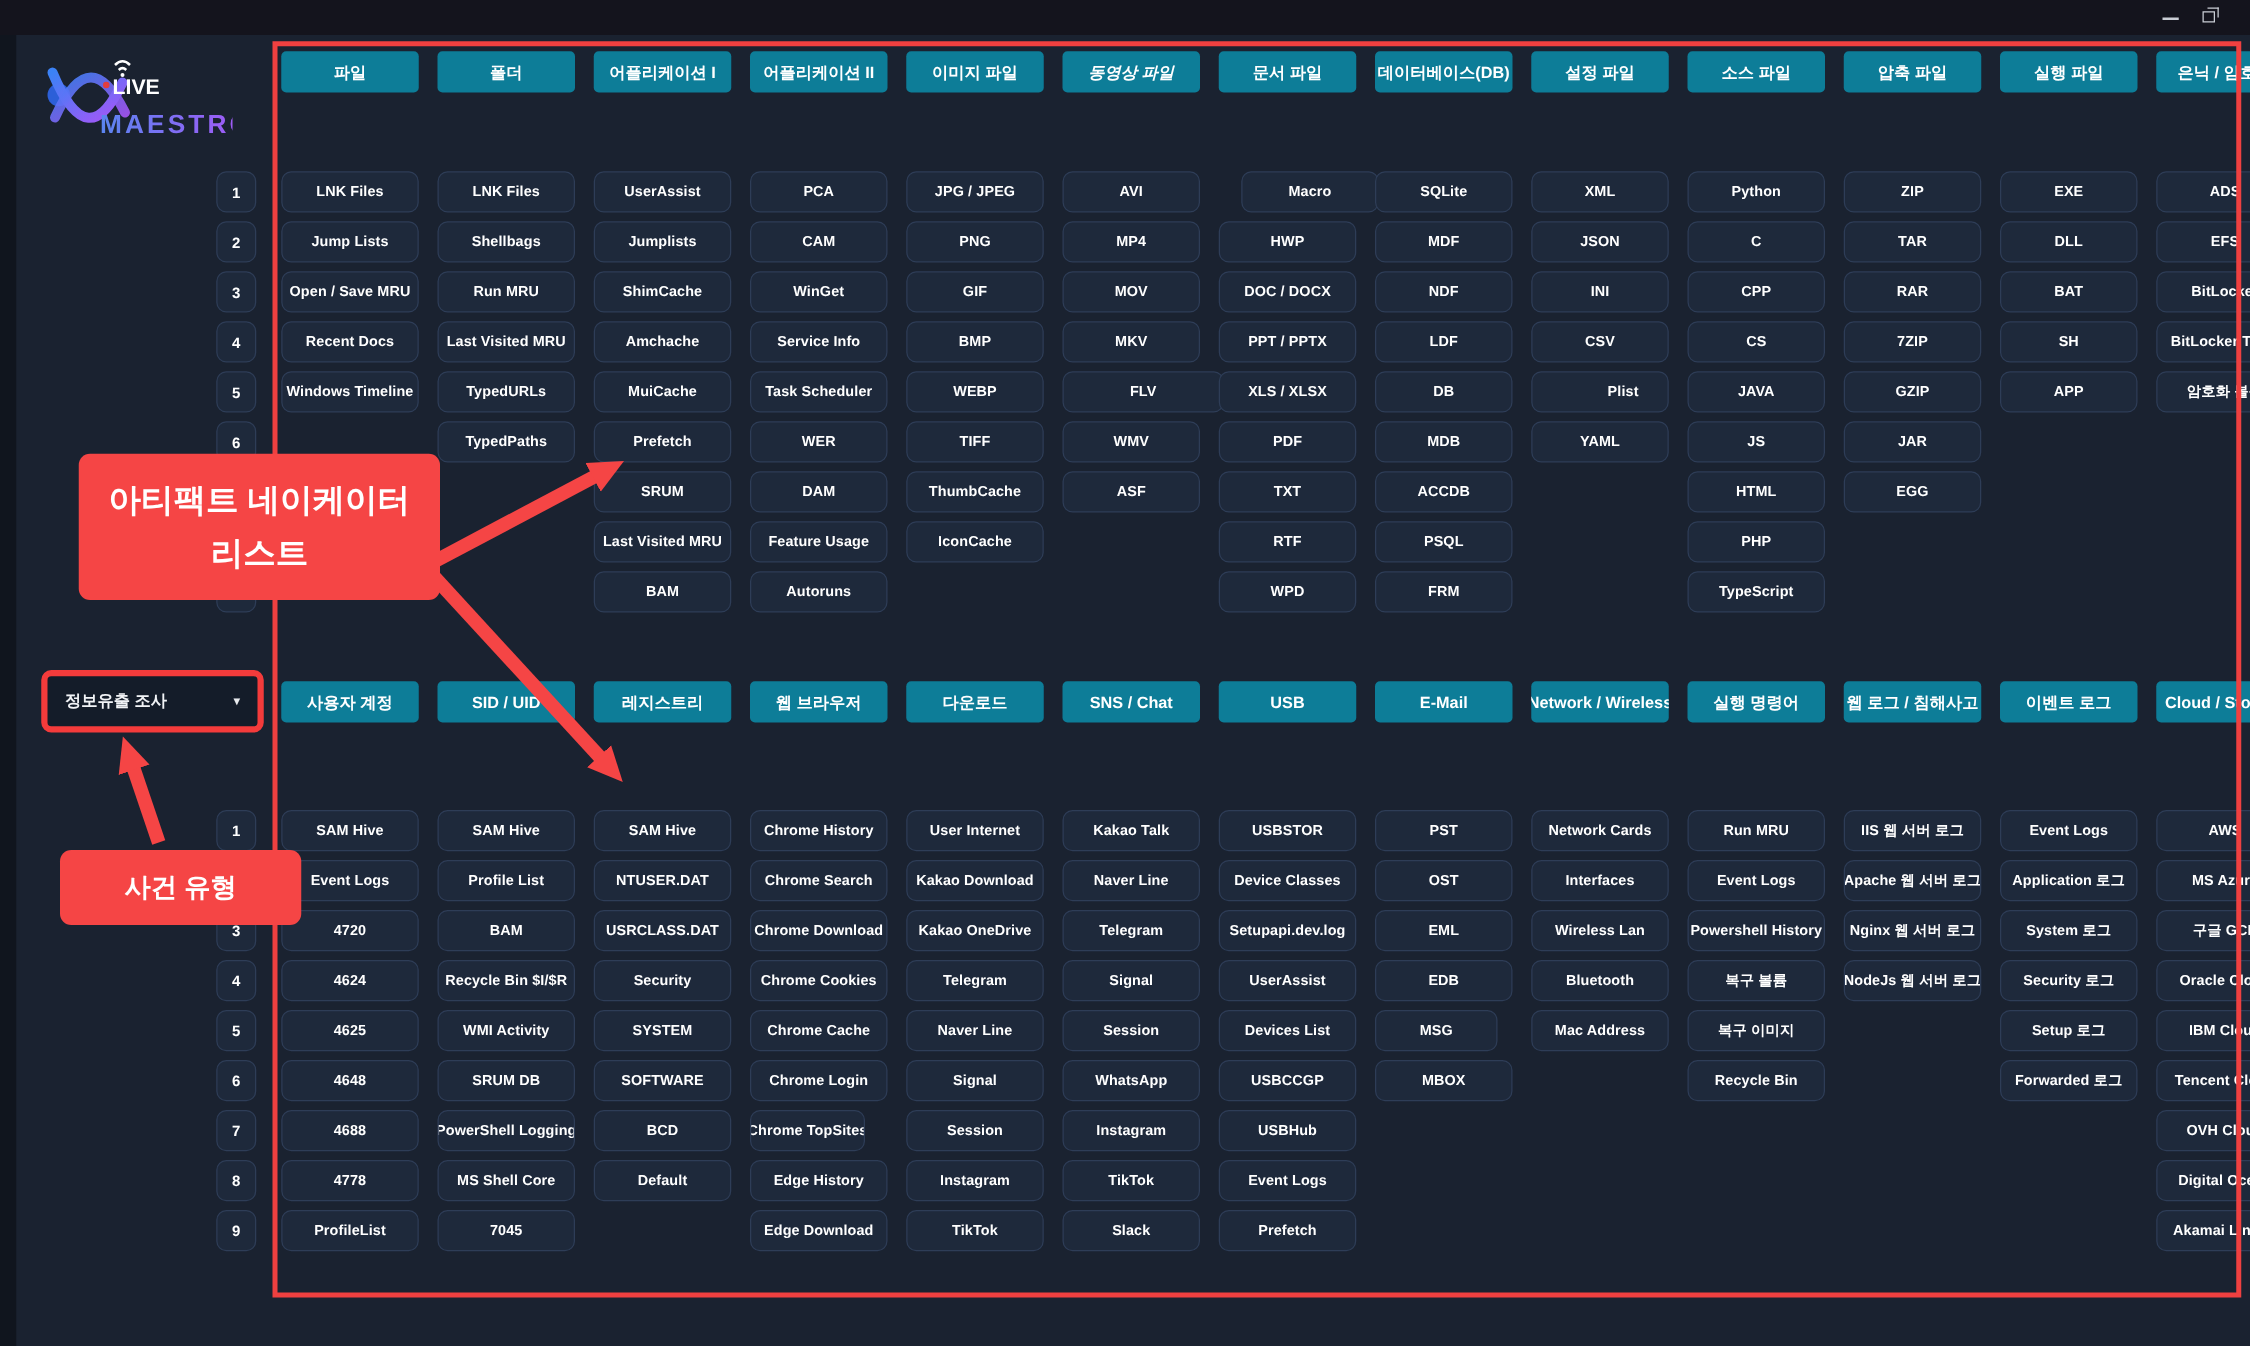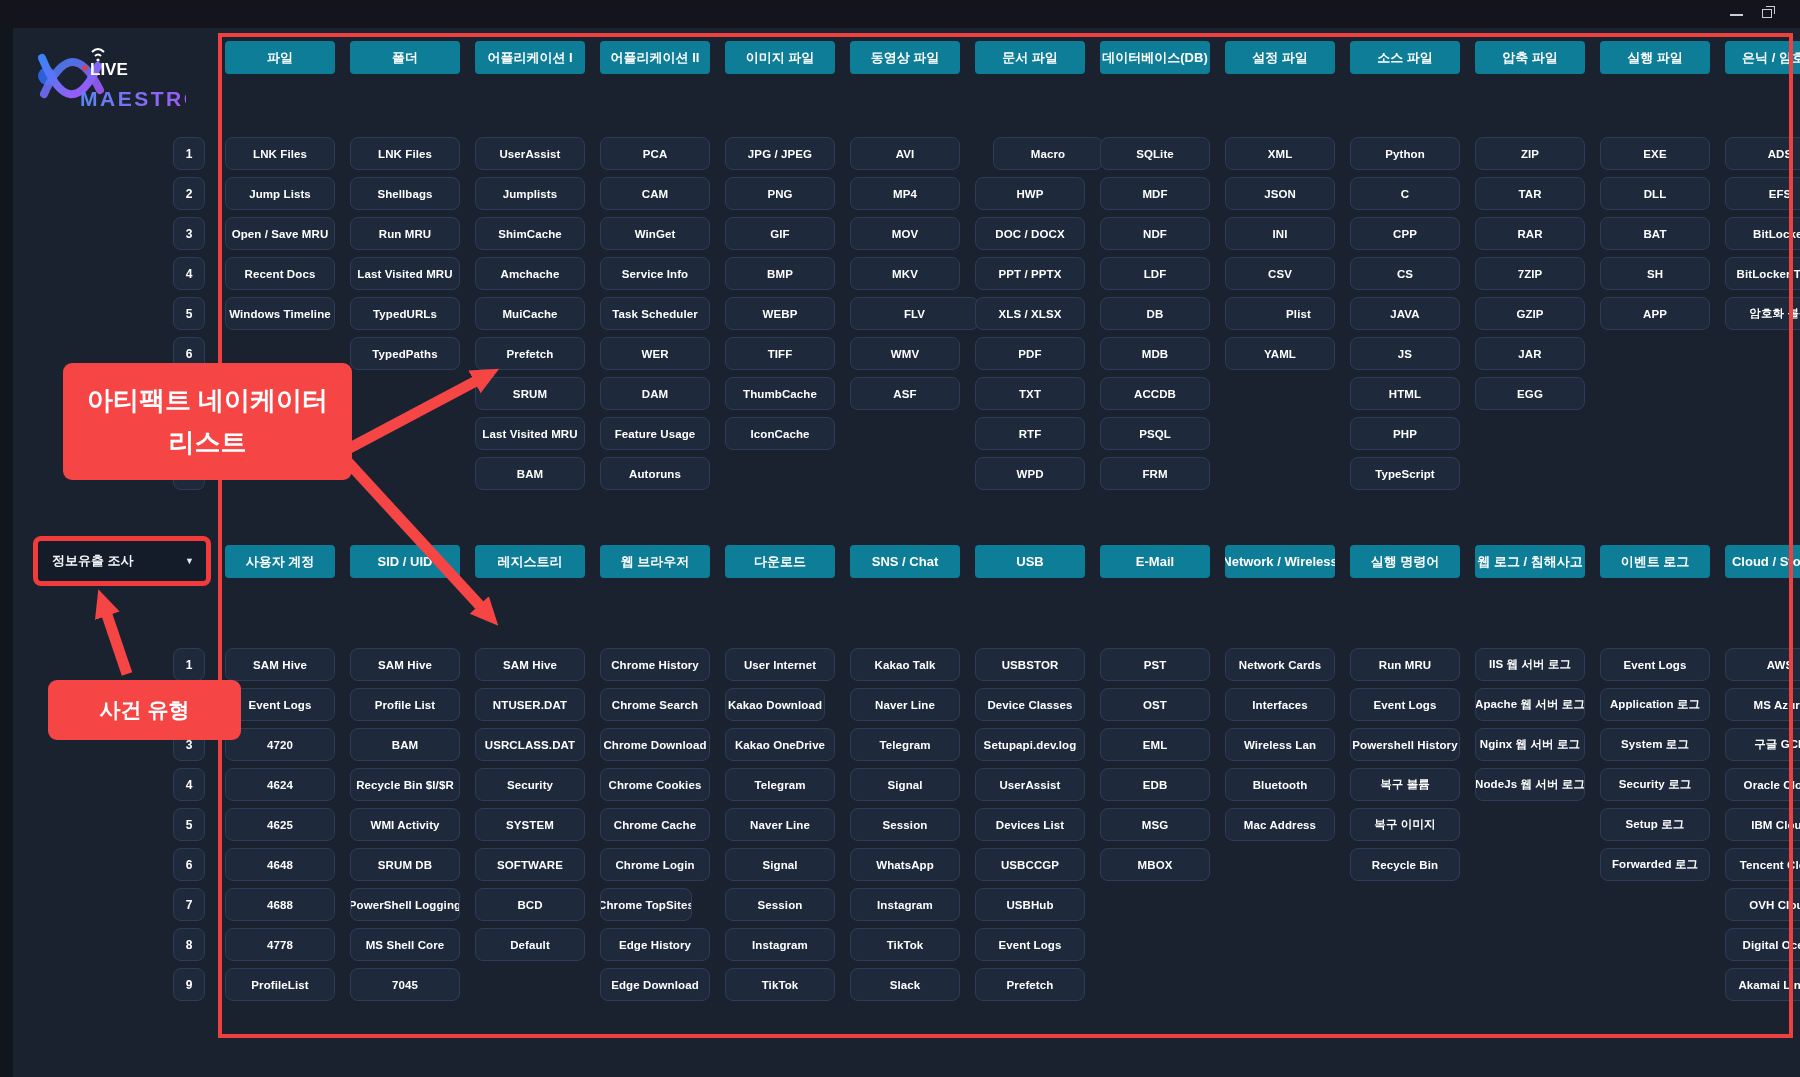--- a/index.html
+++ b/index.html
@@ -154,21 +154,21 @@
       <div class="box btn" style="left: 600px; top: 457px; width: 110px;">Autoruns</div>
       <div class="cat" style="left: 725px; top: 41px; width: 110px;">이미지 파일</div>
       <div class="box btn" style="left: 725px; top: 137px; width: 110px;">JPG / JPEG</div>
       <div class="box btn" style="left: 725px; top: 177px; width: 110px;">PNG</div>
       <div class="box btn" style="left: 725px; top: 217px; width: 110px;">GIF</div>
       <div class="box btn" style="left: 725px; top: 257px; width: 110px;">BMP</div>
       <div class="box btn" style="left: 725px; top: 297px; width: 110px;">WEBP</div>
       <div class="box btn" style="left: 725px; top: 337px; width: 110px;">TIFF</div>
       <div class="box btn" style="left: 725px; top: 377px; width: 110px;">ThumbCache</div>
       <div class="box btn" style="left: 725px; top: 417px; width: 110px;">IconCache</div>
-      <div class="cat" style="left: 850px; top: 41px; width: 110px;">동영상 파일</div>
+      <div class="cat" style="left: 850px; top: 41px; width: 110px; font-style: italic;">동영상 파일</div>
       <div class="box btn" style="left: 850px; top: 137px; width: 110px;">AVI</div>
       <div class="box btn" style="left: 850px; top: 177px; width: 110px;">MP4</div>
       <div class="box btn" style="left: 850px; top: 217px; width: 110px;">MOV</div>
       <div class="box btn" style="left: 850px; top: 257px; width: 110px;">MKV</div>
       <div class="box btn" style="left: 850px; top: 297px; width: 129px;">FLV</div>
       <div class="box btn" style="left: 850px; top: 337px; width: 110px;">WMV</div>
       <div class="box btn" style="left: 850px; top: 377px; width: 110px;">ASF</div>
       <div class="cat" style="left: 975px; top: 41px; width: 110px;">문서 파일</div>
       <div class="box btn" style="left: 975px; top: 137px; width: 110px; margin-left: 18px;">Macro</div>
       <div class="box btn" style="left: 975px; top: 177px; width: 110px;">HWP</div>
@@ -269,21 +269,21 @@
       <div class="box btn" style="left: 600px; top: 688px; width: 110px;">Chrome Search</div>
       <div class="box btn" style="left: 600px; top: 728px; width: 110px;">Chrome Download</div>
       <div class="box btn" style="left: 600px; top: 768px; width: 110px;">Chrome Cookies</div>
       <div class="box btn" style="left: 600px; top: 808px; width: 110px;">Chrome Cache</div>
       <div class="box btn" style="left: 600px; top: 848px; width: 110px;">Chrome Login</div>
       <div class="box btn" style="left: 600px; top: 888px; width: 92px;">Chrome TopSites</div>
       <div class="box btn" style="left: 600px; top: 928px; width: 110px;">Edge History</div>
       <div class="box btn" style="left: 600px; top: 968px; width: 110px;">Edge Download</div>
       <div class="cat" style="left: 725px; top: 545px; width: 110px;">다운로드</div>
       <div class="box btn" style="left: 725px; top: 648px; width: 110px;">User Internet</div>
-      <div class="box btn" style="left: 725px; top: 688px; width: 100px; text-align: center;">Kakao Download</div>
+      <div class="box btn" style="left: 725px; top: 688px; width: 110px; text-align: center;">Kakao Download</div>
       <div class="box btn" style="left: 725px; top: 728px; width: 110px;">Kakao OneDrive</div>
       <div class="box btn" style="left: 725px; top: 768px; width: 110px;">Telegram</div>
       <div class="box btn" style="left: 725px; top: 808px; width: 110px;">Naver Line</div>
       <div class="box btn" style="left: 725px; top: 848px; width: 110px;">Signal</div>
       <div class="box btn" style="left: 725px; top: 888px; width: 110px;">Session</div>
       <div class="box btn" style="left: 725px; top: 928px; width: 110px;">Instagram</div>
       <div class="box btn" style="left: 725px; top: 968px; width: 110px;">TikTok</div>
       <div class="cat" style="left: 850px; top: 545px; width: 110px;">SNS / Chat</div>
       <div class="box btn" style="left: 850px; top: 648px; width: 110px;">Kakao Talk</div>
       <div class="box btn" style="left: 850px; top: 688px; width: 110px;">Naver Line</div>
@@ -302,21 +302,21 @@
       <div class="box btn" style="left: 975px; top: 808px; width: 110px;">Devices List</div>
       <div class="box btn" style="left: 975px; top: 848px; width: 110px;">USBCCGP</div>
       <div class="box btn" style="left: 975px; top: 888px; width: 110px;">USBHub</div>
       <div class="box btn" style="left: 975px; top: 928px; width: 110px;">Event Logs</div>
       <div class="box btn" style="left: 975px; top: 968px; width: 110px;">Prefetch</div>
       <div class="cat" style="left: 1100px; top: 545px; width: 110px;">E-Mail</div>
       <div class="box btn" style="left: 1100px; top: 648px; width: 110px;">PST</div>
       <div class="box btn" style="left: 1100px; top: 688px; width: 110px;">OST</div>
       <div class="box btn" style="left: 1100px; top: 728px; width: 110px;">EML</div>
       <div class="box btn" style="left: 1100px; top: 768px; width: 110px;">EDB</div>
-      <div class="box btn" style="left: 1100px; top: 808px; width: 110px;">MSG</div>
+      <div class="box btn" style="left: 1100px; top: 808px; width: 98px;">MSG</div>
       <div class="box btn" style="left: 1100px; top: 848px; width: 110px;">MBOX</div>
       <div class="cat" style="left: 1225px; top: 545px; width: 110px;">Network / Wireless</div>
       <div class="box btn" style="left: 1225px; top: 648px; width: 110px;">Network Cards</div>
       <div class="box btn" style="left: 1225px; top: 688px; width: 110px;">Interfaces</div>
       <div class="box btn" style="left: 1225px; top: 728px; width: 110px;">Wireless Lan</div>
       <div class="box btn" style="left: 1225px; top: 768px; width: 110px;">Bluetooth</div>
       <div class="box btn" style="left: 1225px; top: 808px; width: 110px;">Mac Address</div>
       <div class="cat" style="left: 1350px; top: 545px; width: 110px;">실행 명령어</div>
       <div class="box btn" style="left: 1350px; top: 648px; width: 110px;">Run MRU</div>
       <div class="box btn" style="left: 1350px; top: 688px; width: 110px;">Event Logs</div>

